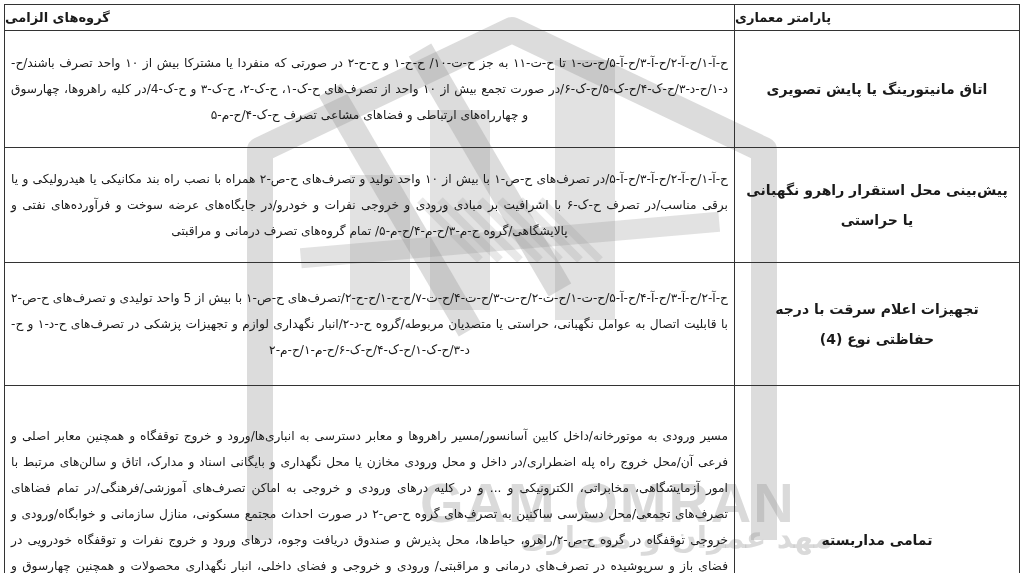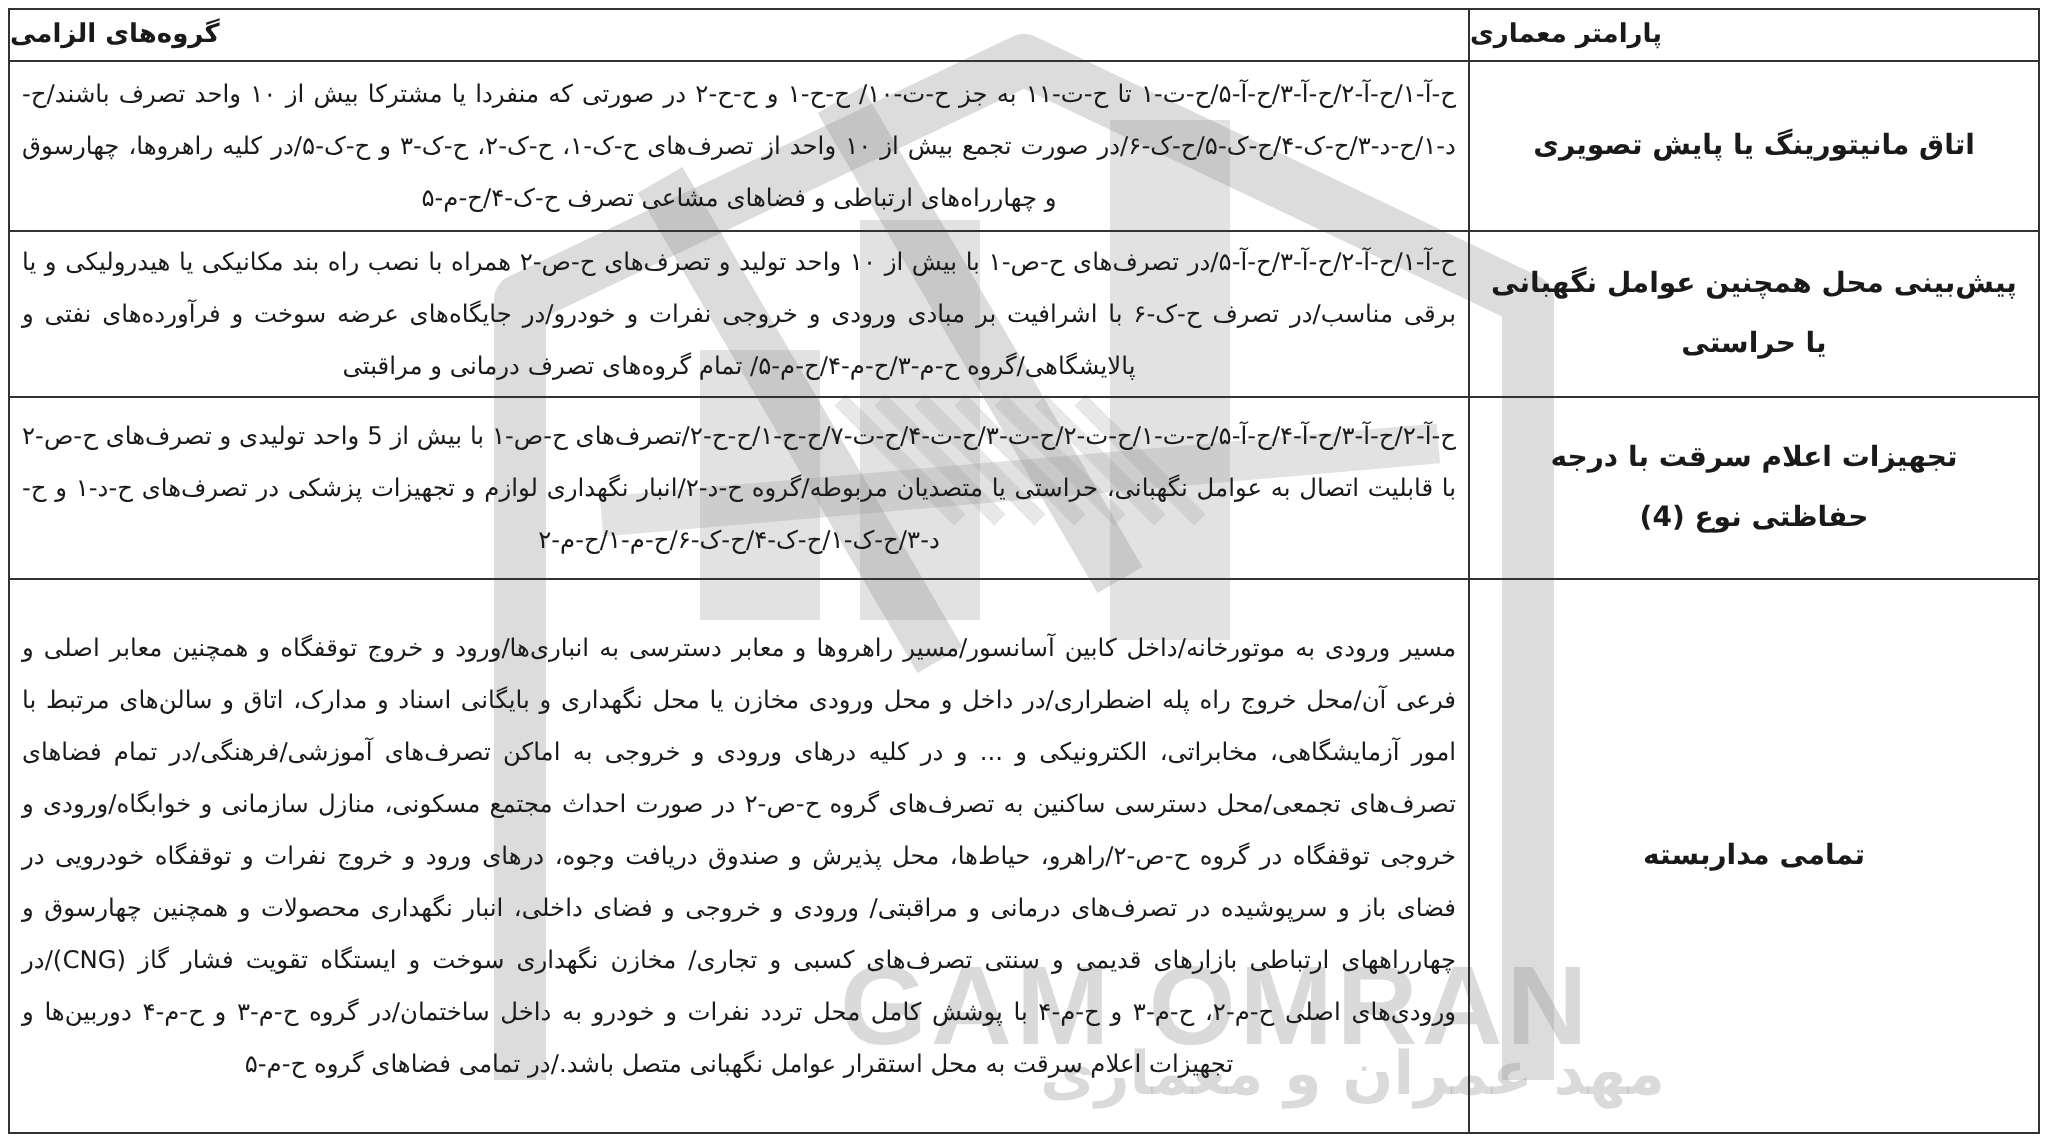--- a/index.html
+++ b/index.html
@@ -64,21 +64,21 @@
     height: 25px;
     text-align: left;
     padding: 0;
   }
   td.param {
     width: 264px;
     text-align: center;
     font-weight: bold;
     font-size: 14px;
     line-height: 30px;
-    padding: 1px 10px;
+    padding: 17px 10px;
   }
   td.groups {
     text-align: center;
     font-size: 12.2px;
     line-height: 26px;
     padding: 0 6px;
   }
   td.groups.justify {
     text-align: justify;
     text-align-last: center;
@@ -121,24 +121,24 @@
 <table class="reg">
   <thead>
     <tr>
       <th class="param">پارامتر معماری</th>
       <th>گروه‌های الزامی</th>
     </tr>
   </thead>
   <tbody>
     <tr class="r1">
       <td class="param">اتاق مانیتورینگ یا پایش تصویری</td>
-      <td class="groups justify">ح-آ-۱/ح-آ-۲/ح-آ-۳/ح-آ-۵/ح-ت-۱ تا ح-ت-۱۱ به جز ح-ت-۱۰/ ح-ح-۱ و ح-ح-۲ در صورتی که منفردا یا مشترکا بیش از ۱۰ واحد تصرف باشند/ح-د-۱/ح-د-۳/ح-ک-۴/ح-ک-۵/ح-ک-۶/در صورت تجمع بیش از ۱۰ واحد از تصرف‌های ح-ک-۱، ح-ک-۲، ح-ک-۳ و ح-ک-۵/در کلیه راهروها، چهارسوق و چهارراه‌های ارتباطی و فضاهای مشاعی تصرف ح-ک-۴/ح-م-۵</td>
+      <td class="groups justify">ح-آ-۱/ح-آ-۲/ح-آ-۳/ح-آ-۵/ح-ت-۱ تا ح-ت-۱۱ به جز ح-ت-۱۰/ ح-ح-۱ و ح-ح-۲ در صورتی که منفردا یا مشترکا بیش از ۱۰ واحد تصرف باشند/ح-د-۱/ح-د-۳/ح-ک-۴/ح-ک-۵/ح-ک-۶/در صورت تجمع بیش از ۱۰ واحد از تصرف‌های ح-ک-۱، ح-ک-۲، ح-ک-۳ و ح-ک-4/در کلیه راهروها، چهارسوق و چهارراه‌های ارتباطی و فضاهای مشاعی تصرف ح-ک-۴/ح-م-۵</td>
     </tr>
     <tr class="r2">
-      <td class="param">پیش‌بینی محل همچنین عوامل نگهبانی یا حراستی</td>
+      <td class="param">پیش‌بینی محل استقرار راهرو نگهبانی یا حراستی</td>
       <td class="groups justify">ح-آ-۱/ح-آ-۲/ح-آ-۳/ح-آ-۵/در تصرف‌های ح-ص-۱ با بیش از ۱۰ واحد تولید و تصرف‌های ح-ص-۲ همراه با نصب راه بند مکانیکی یا هیدرولیکی و یا برقی مناسب/در تصرف ح-ک-۶ با اشرافیت بر مبادی ورودی و خروجی نفرات و خودرو/در جایگاه‌های عرضه سوخت و فرآورده‌های نفتی و پالایشگاهی/گروه ح-م-۳/ح-م-۴/ح-م-۵/ تمام گروه‌های تصرف درمانی و مراقبتی</td>
     </tr>
     <tr class="r3">
       <td class="param">تجهیزات اعلام سرقت با درجه حفاظتی نوع (4)</td>
       <td class="groups justify">ح-آ-۲/ح-آ-۳/ح-آ-۴/ح-آ-۵/ح-ت-۱/ح-ت-۲/ح-ت-۳/ح-ت-۴/ح-ت-۷/ح-ح-۱/ح-ح-۲/تصرف‌های ح-ص-۱ با بیش از 5 واحد تولیدی و تصرف‌های ح-ص-۲ با قابلیت اتصال به عوامل نگهبانی، حراستی یا متصدیان مربوطه/گروه ح-د-۲/انبار نگهداری لوازم و تجهیزات پزشکی در تصرف‌های ح-د-۱ و ح-د-۳/ح-ک-۱/ح-ک-۴/ح-ک-۶/ح-م-۱/ح-م-۲</td>
     </tr>
     <tr class="r4">
       <td class="param">تمامی مداربسته</td>
       <td class="groups justify">مسیر ورودی به موتورخانه/داخل کابین آسانسور/مسیر راهروها و معابر دسترسی به انباری‌ها/ورود و خروج توقفگاه و همچنین معابر اصلی و فرعی آن/محل خروج راه پله اضطراری/در داخل و محل ورودی مخازن یا محل نگهداری و بایگانی اسناد و مدارک، اتاق و سالن‌های مرتبط با امور آزمایشگاهی، مخابراتی، الکترونیکی و ... و در کلیه درهای ورودی و خروجی به اماکن تصرف‌های آموزشی/فرهنگی/در تمام فضاهای تصرف‌های تجمعی/محل دسترسی ساکنین به تصرف‌های گروه ح-ص-۲ در صورت احداث مجتمع مسکونی، منازل سازمانی و خوابگاه/ورودی و خروجی توقفگاه در گروه ح-ص-۲/راهرو، حیاط‌ها، محل پذیرش و صندوق دریافت وجوه، درهای ورود و خروج نفرات و توقفگاه خودرویی در فضای باز و سرپوشیده در تصرف‌های درمانی و مراقبتی/ ورودی و خروجی و فضای داخلی، انبار نگهداری محصولات و همچنین چهارسوق و چهارراههای ارتباطی بازارهای قدیمی و سنتی تصرف‌های کسبی و تجاری/ مخازن نگهداری سوخت و ایستگاه تقویت فشار گاز (CNG)/در ورودی‌های اصلی ح-م-۲، ح-م-۳ و ح-م-۴ با پوشش کامل محل تردد نفرات و خودرو به داخل ساختمان/در گروه ح-م-۳ و ح-م-۴ دوربین‌ها و تجهیزات اعلام سرقت به محل استقرار عوامل نگهبانی متصل باشد./در تمامی فضاهای گروه ح-م-۵</td>
     </tr>

